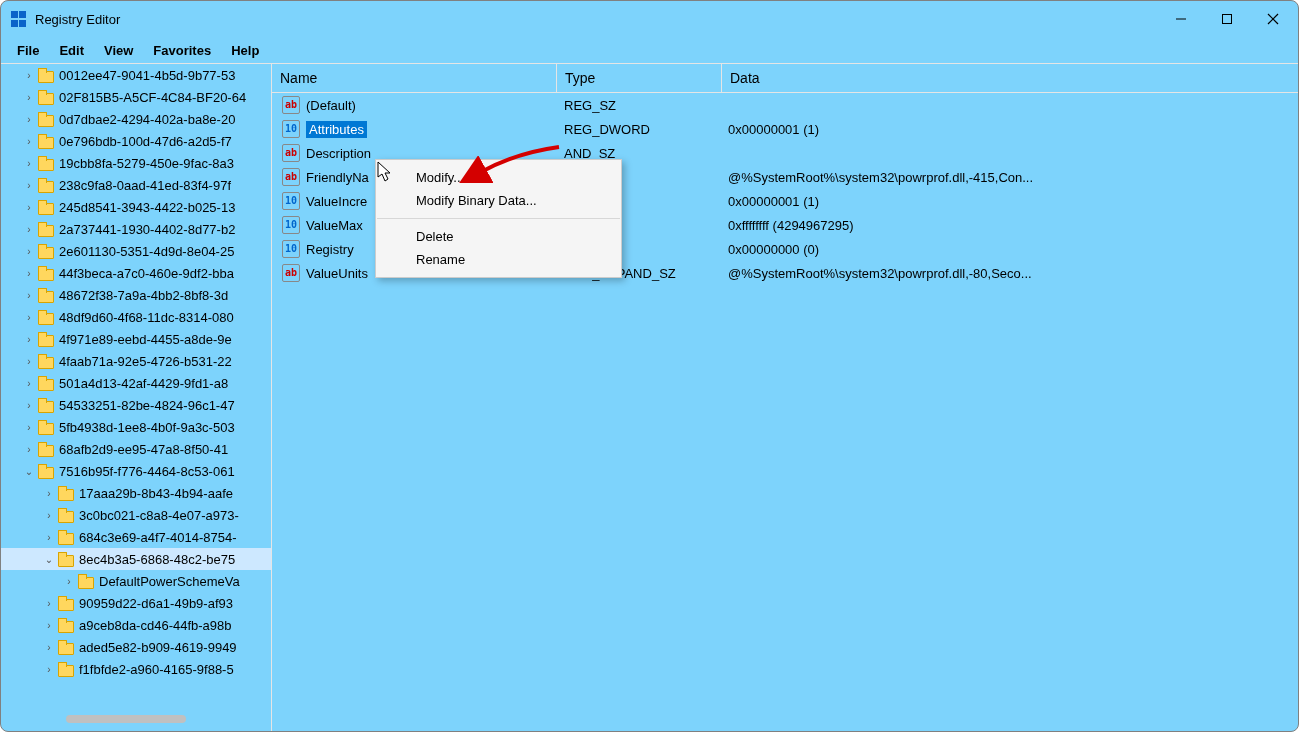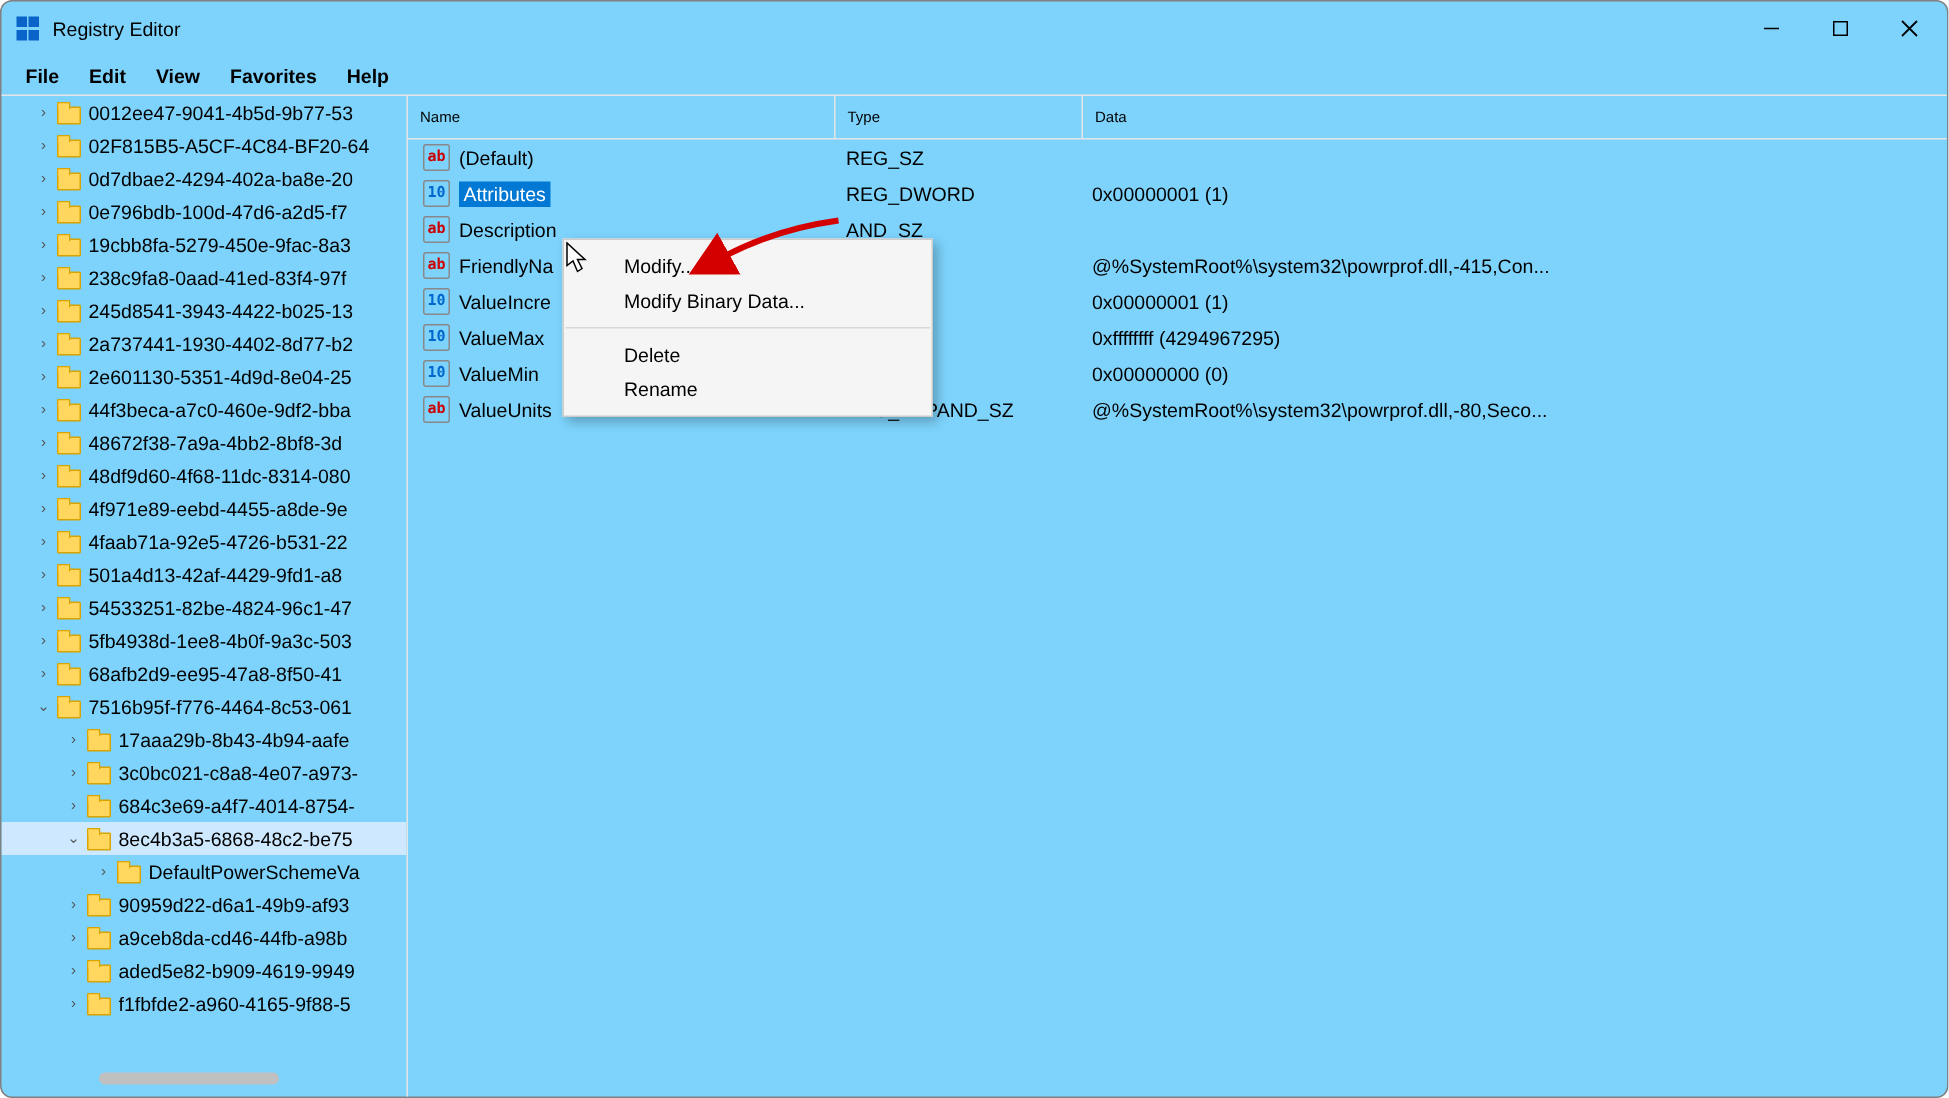--- a/index.html
+++ b/index.html
@@ -168,21 +168,21 @@
     display: flex;
     flex-direction: column;
     min-width: 0;
     overflow:hidden;
   }
   .col-head {
     display: flex;
     height: 28px;
     align-items: center;
     border-bottom: 1px solid #e5e5e5;
-    font-size: 10px;
+    font-size: 14px;
   }
   .col-head > div {
     padding: 0 8px;
     border-right: 1px solid #e5e5e5;
     height: 100%;
     display: flex;
     align-items: center;
   }
   .col-head > div:last-child { border-right:none; }
   .c-name { width: 268px; flex:0 0 auto;}
@@ -487,21 +487,21 @@
             <div class="c-name">
               <span class="vicon bin">10</span>
               <span class="nametxt">ValueMax</span>
             </div>
             <div class="c-type">ORD</div>
             <div class="c-data">0xffffffff (4294967295)</div>
           </div>
           <div class="value-row">
             <div class="c-name">
               <span class="vicon bin">10</span>
-              <span class="nametxt">ValueMin</span>
+              <span class="nametxt">Registry</span>
             </div>
             <div class="c-type">ORD</div>
             <div class="c-data">0x00000000 (0)</div>
           </div>
           <div class="value-row">
             <div class="c-name">
               <span class="vicon str">ab</span>
               <span class="nametxt">ValueUnits</span>
             </div>
             <div class="c-type">REG_EXPAND_SZ</div>

